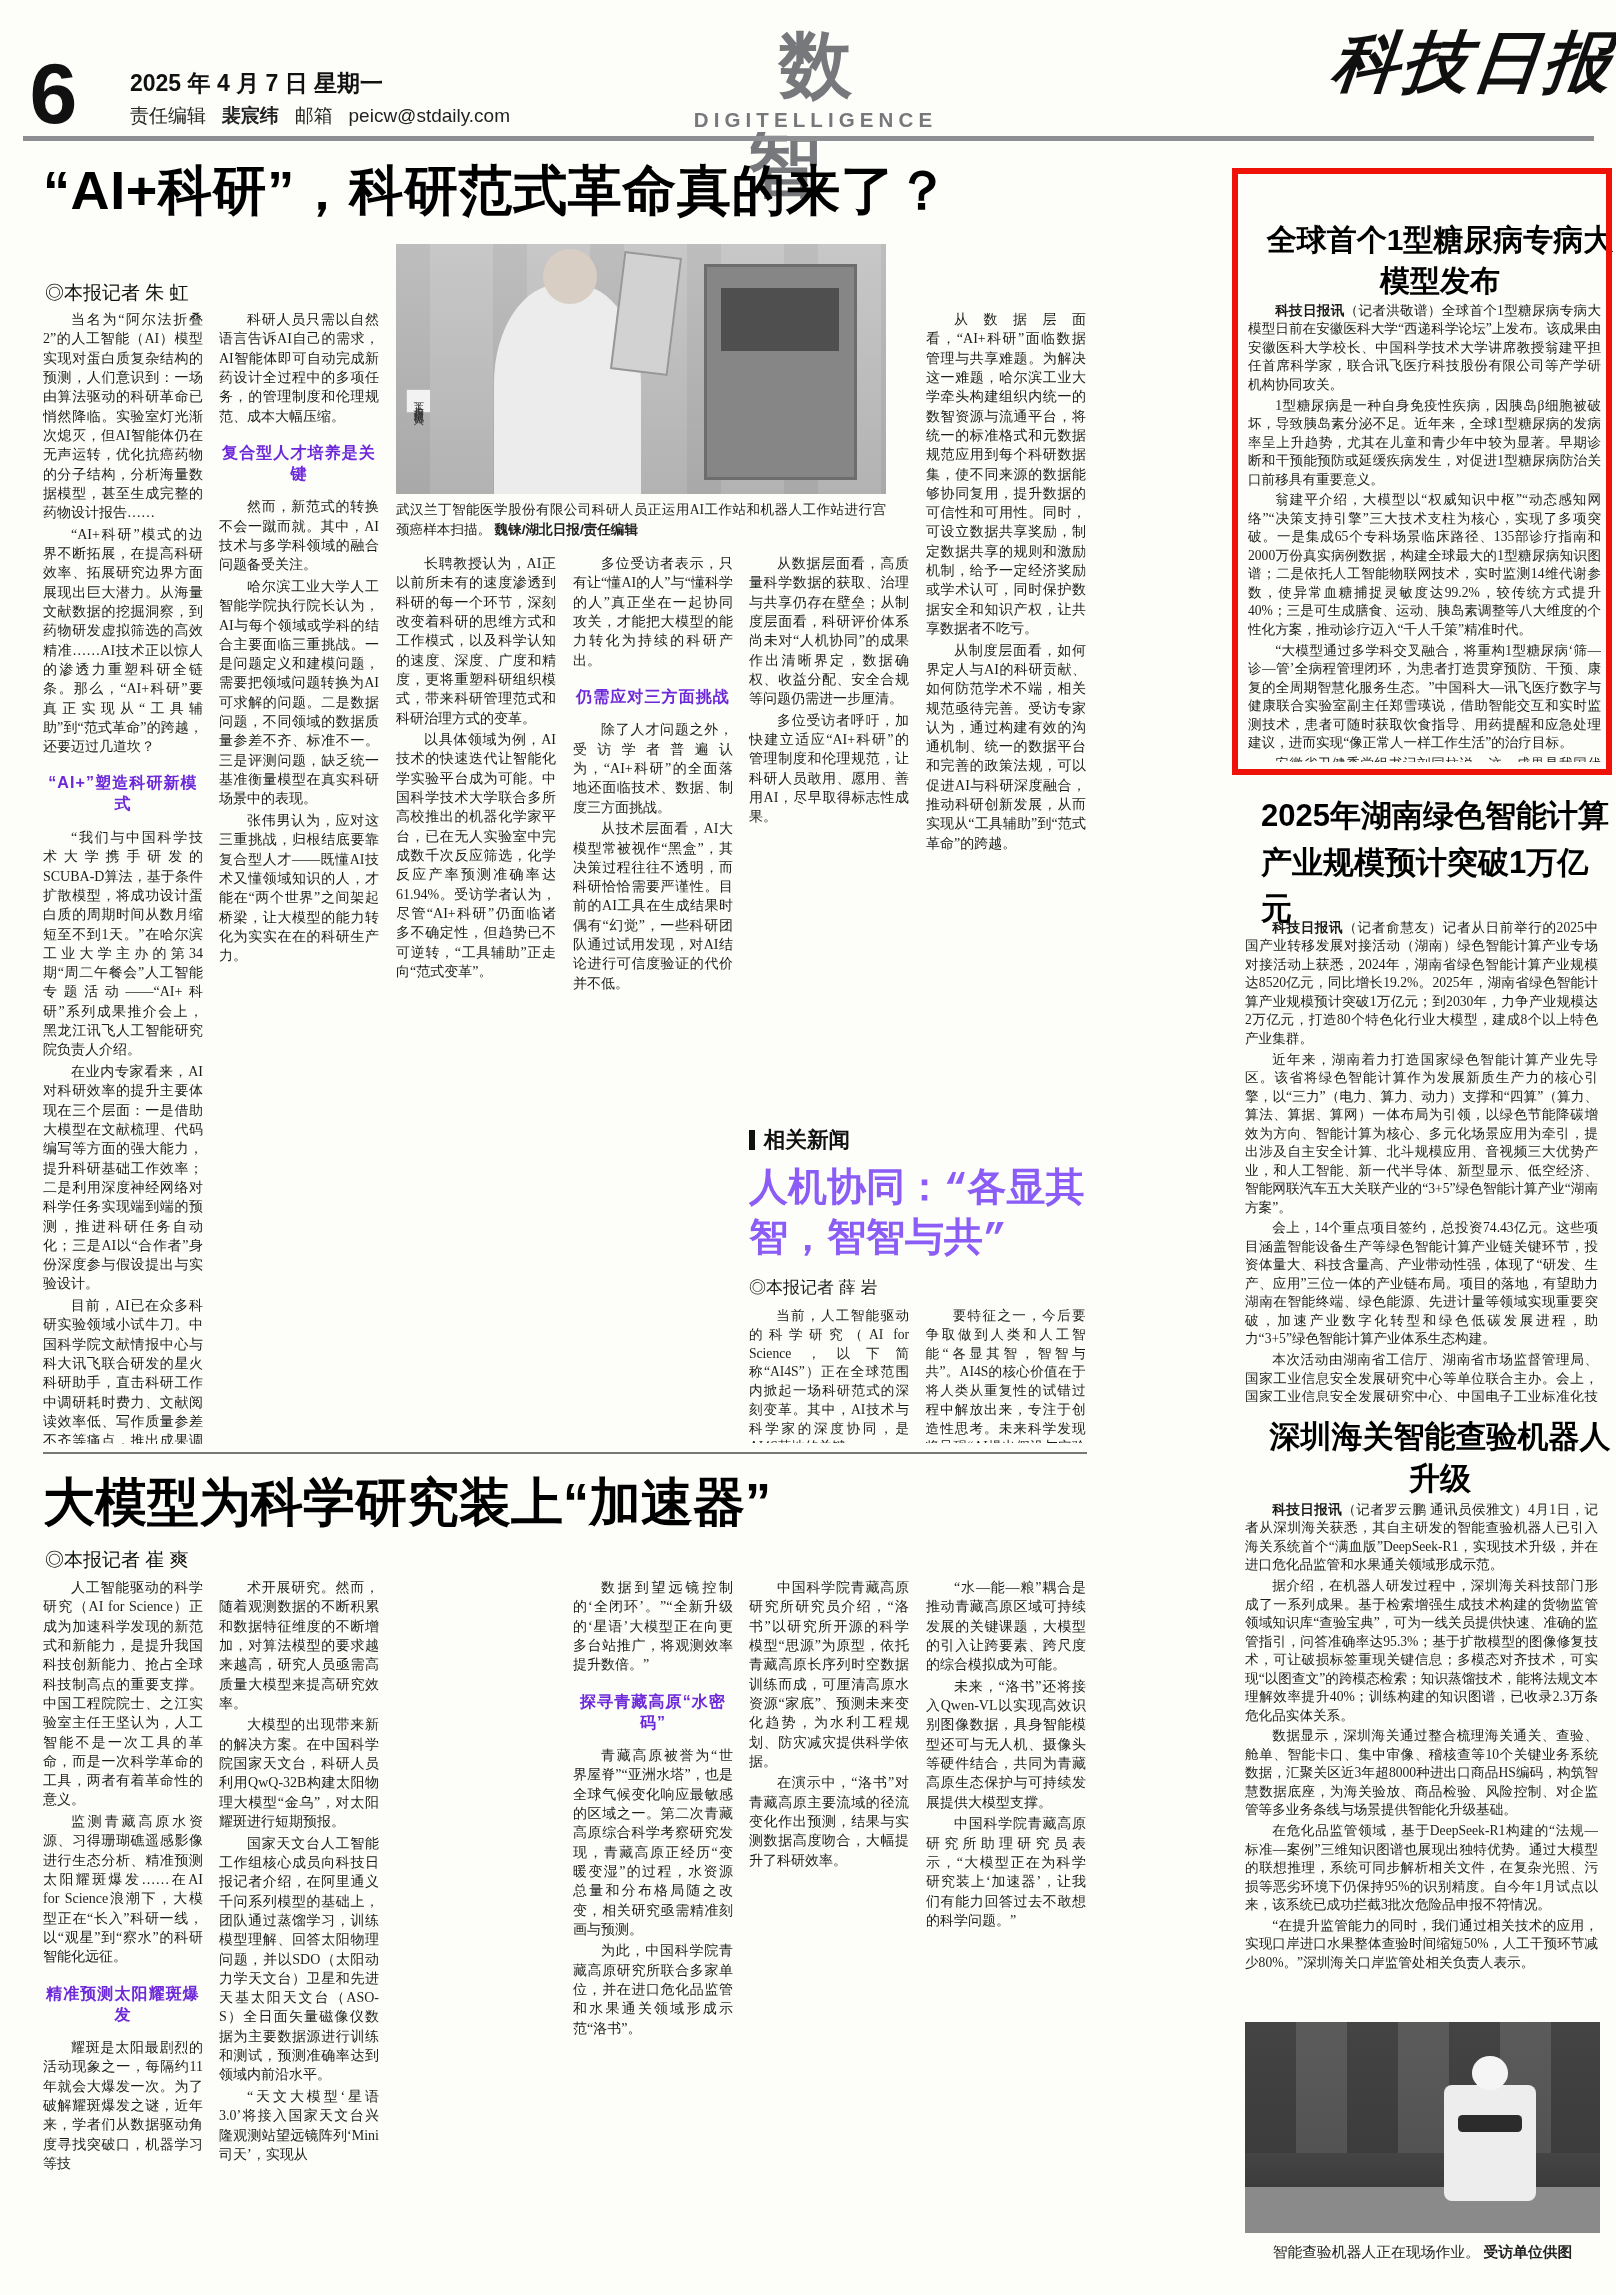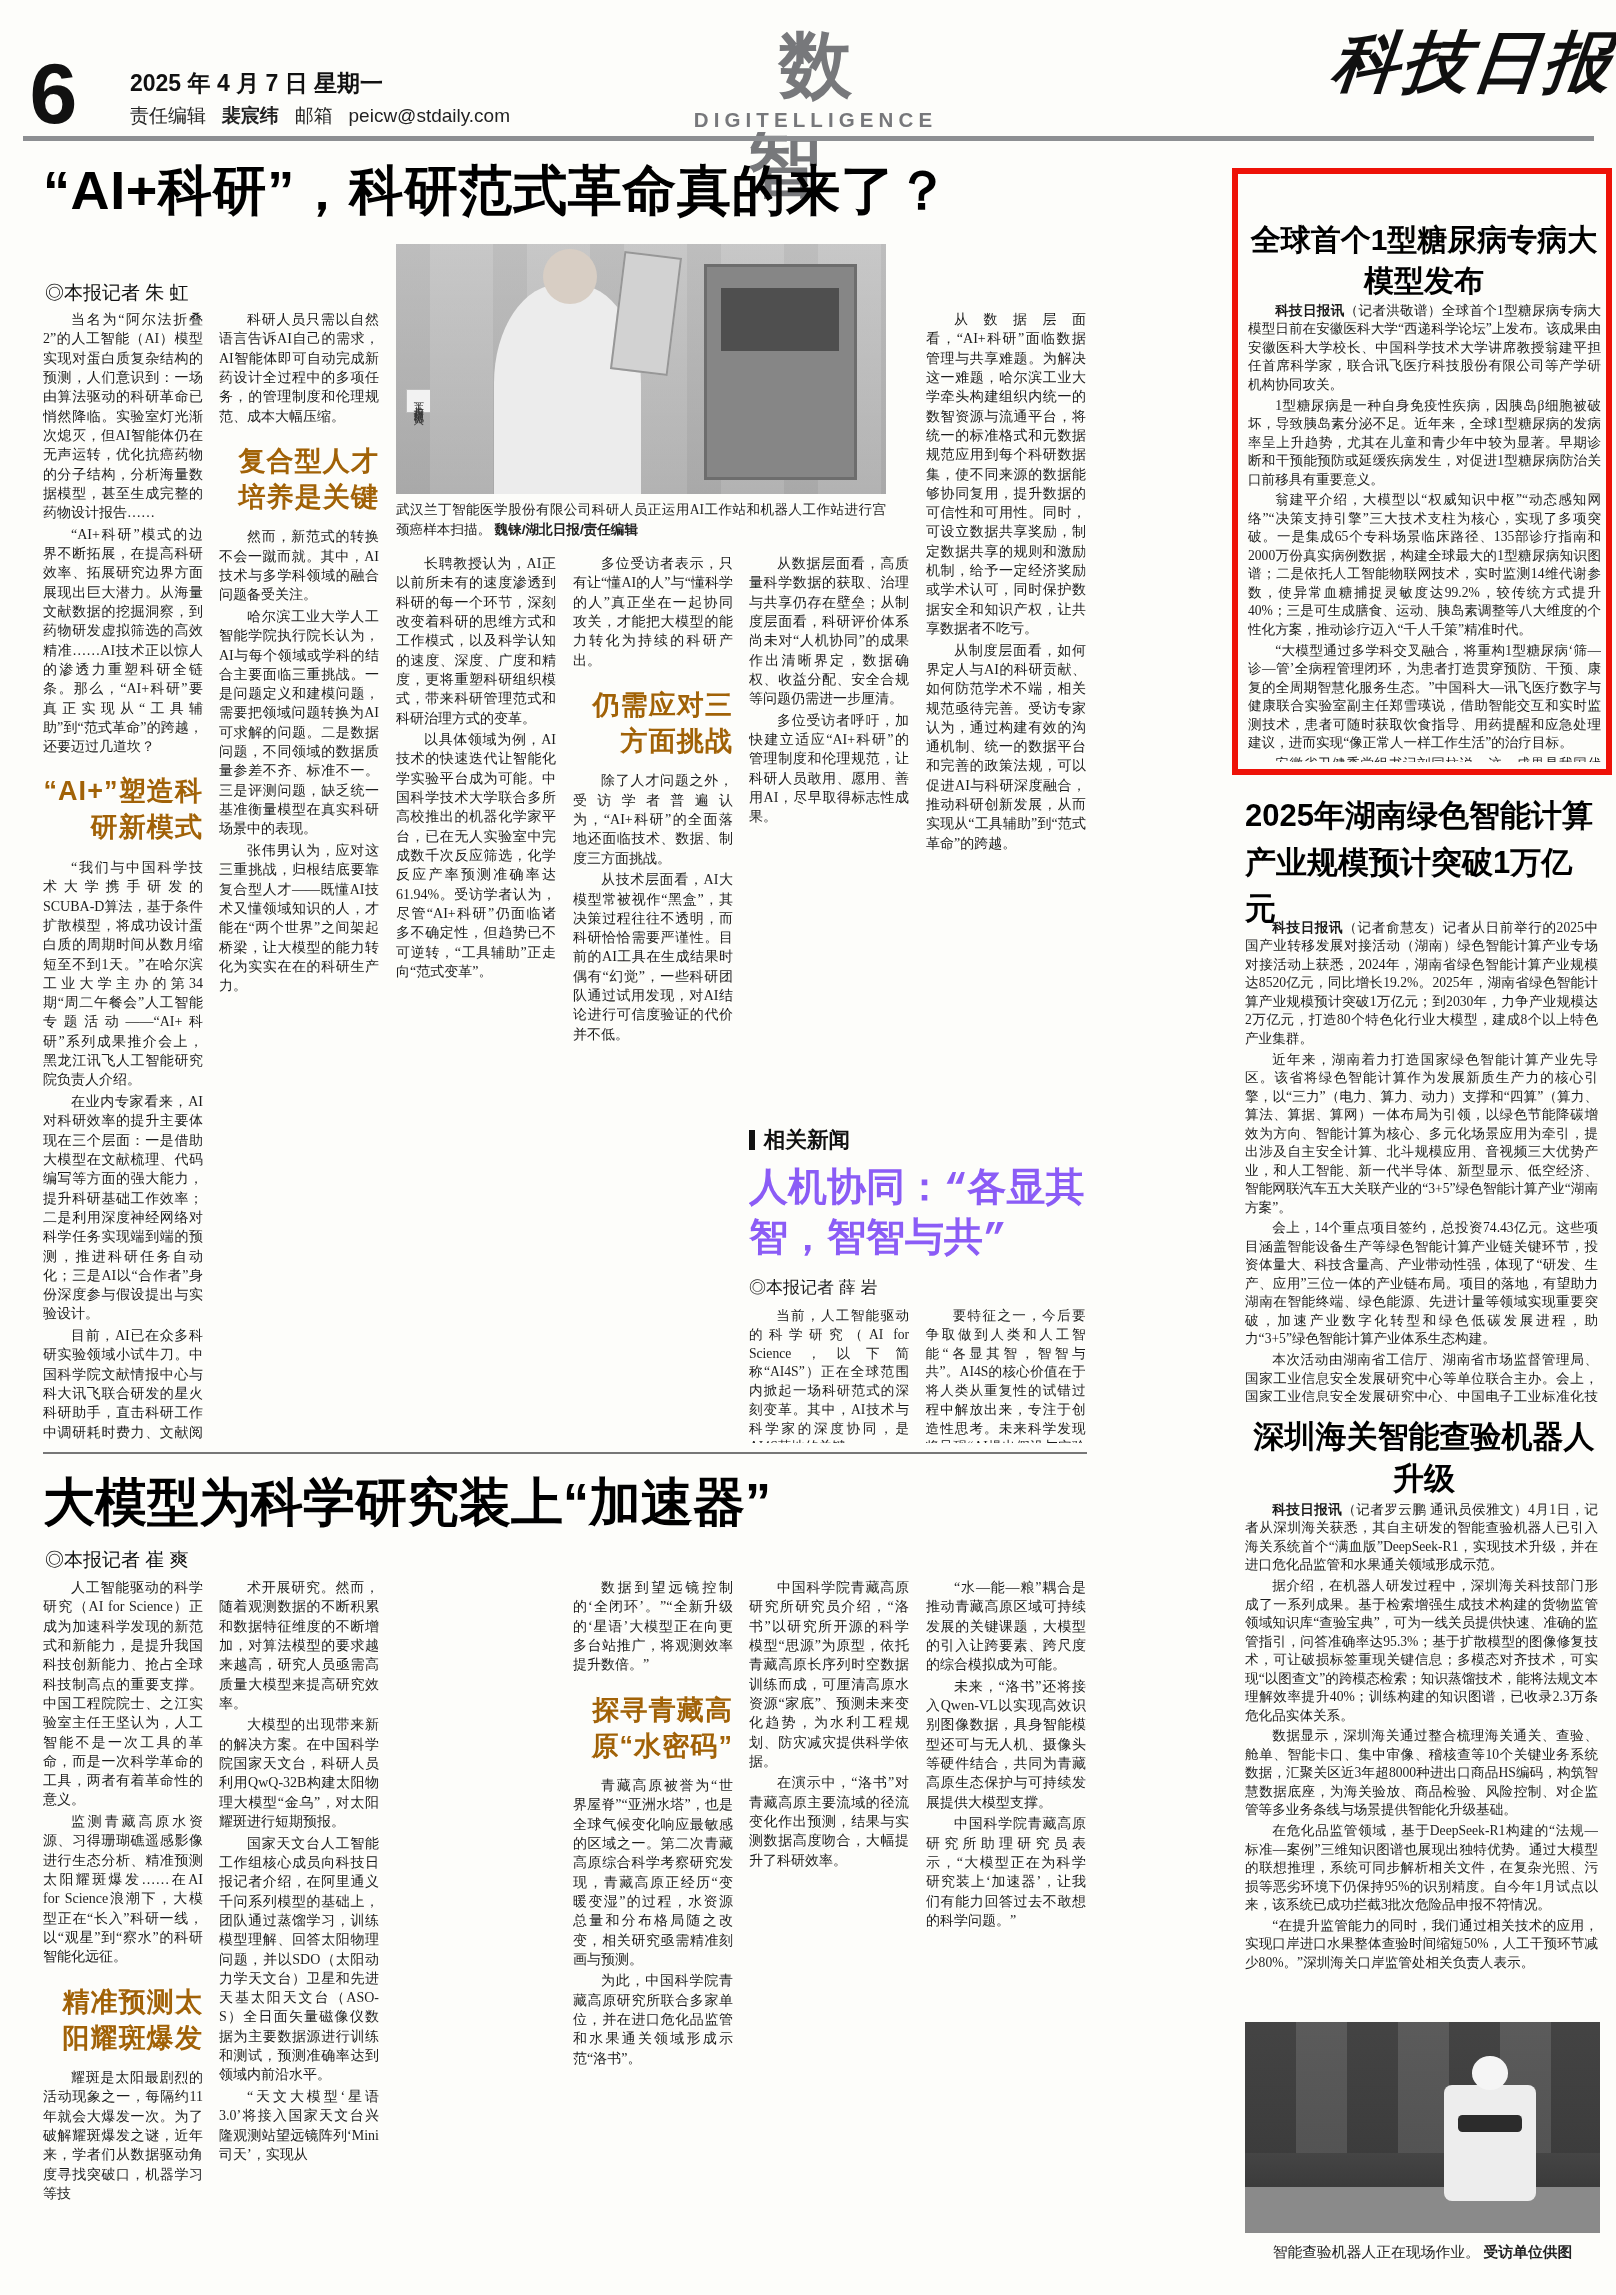--- a/index.html
+++ b/index.html
@@ -21,21 +21,21 @@
               letter-spacing:5.1px;color:#77787b;z-index:3;}
   .masthead{position:absolute;left:1313px;top:17px;width:301px;text-align:right;
             font-family:"DejaVu Serif",serif;font-style:italic;font-weight:700;
             font-size:67px;letter-spacing:3.4px;color:#101010;transform:skewX(-6deg);}
   .header-rule{position:absolute;left:23px;top:136px;width:1571px;height:5.1px;background:#8d8f92;}
   
   .tcol{position:absolute;width:160px;overflow:hidden;}
   .bp{margin:0 0 2.3px 0;font-size:14px;line-height:1.38;text-align:justify;text-indent:2em;}
   .bp strong{font-family:"Liberation Sans",sans-serif;font-weight:700;margin-top:21px;}
   .sub{margin:17px 0 12.5px 0;font-family:"Liberation Sans",sans-serif;font-weight:900;
-       font-size:27px;letter-spacing:1.1px;color:#a16207;text-align:right;}
+       font-size:16px;letter-spacing:1.1px;color:#6d28d9;text-align:center;}
   .byline{position:absolute;font-size:19px;font-family:"Liberation Sans",sans-serif;color:#111;}
   
   .headline-main{position:absolute;left:43px;top:155px;width:1057px;
                  font-family:"Liberation Sans",sans-serif;font-weight:900;font-size:54px;
                  letter-spacing:0.6px;color:#000;white-space:nowrap;}
   .photo-main{position:absolute;left:396px;top:244px;width:490px;height:250px;
               background:linear-gradient(180deg,#d8d8d8,#b2b2b2);overflow:hidden;}
   .pm-back{position:absolute;top:0;left:0;right:0;bottom:0;
            background:repeating-linear-gradient(90deg,#9d9d9d 0 34px,#b3b3b3 34px 97px);opacity:.45;}
   .pm-machine{position:absolute;right:6%;top:8%;width:30%;height:84%;background:#868686;border:3.4px solid #6d6d6d;}
@@ -58,21 +58,21 @@
   .rn-cols{display:flex;gap:16.5px;}
   .rn-col{width:160px;height:168px;overflow:hidden;}
   .rn-col .bp{font-size:13.6px;}
   
   .divider{position:absolute;left:43px;top:1452px;width:1044px;height:1.7px;background:#777;}
   .headline-bottom{position:absolute;left:43px;top:1468px;width:1057px;
                    font-family:"Liberation Sans",sans-serif;font-weight:900;font-size:52px;color:#000;white-space:nowrap;}
   
   .redbox{position:absolute;left:1232px;top:168px;width:380px;height:607px;
           border:6.3px solid #ee1208;box-sizing:border-box;z-index:5;pointer-events:none;}
-  .r-head{position:absolute;font-family:"Liberation Sans",sans-serif;font-weight:900;color:#000;}
+  .r-head{position:absolute;font-family:"Liberation Sans",sans-serif;font-weight:900;color:#000;margin-left:16px;}
   .r-head1{left:1250px;top:220px;width:348px;font-size:30px;text-align:center;}
   .r-head2{left:1245px;top:793px;width:358px;font-size:31px;line-height:1.5;text-align:left;}
   .r-head3{left:1245px;top:1416px;width:358px;font-size:31px;text-align:center;}
   .r-body{position:absolute;width:353px;overflow:hidden;}
   .r-body .bp{font-size:13.6px;line-height:1.36;}
   .photo-right{position:absolute;left:1245px;top:2022px;width:355px;height:211px;
                background:linear-gradient(180deg,#6a6a6a,#2e2e2e);overflow:hidden;}
   .pr-shelf{position:absolute;top:0;left:0;right:0;height:62%;
             background:repeating-linear-gradient(90deg,#3a3a3a 0 51px,#575757 51px 102px);opacity:.8;}
   .pr-floor{position:absolute;bottom:0;left:0;right:0;height:22%;background:#8a8a8a;}

